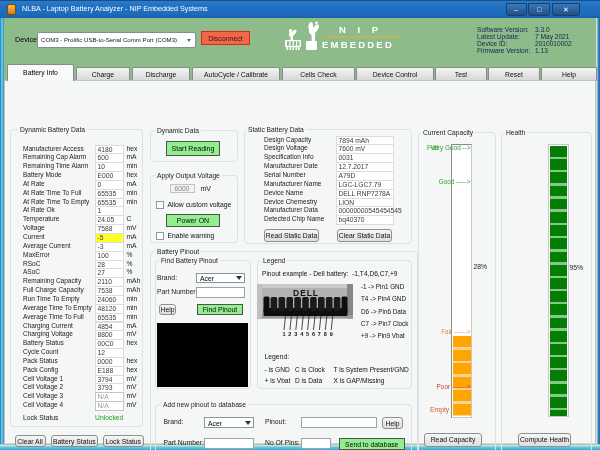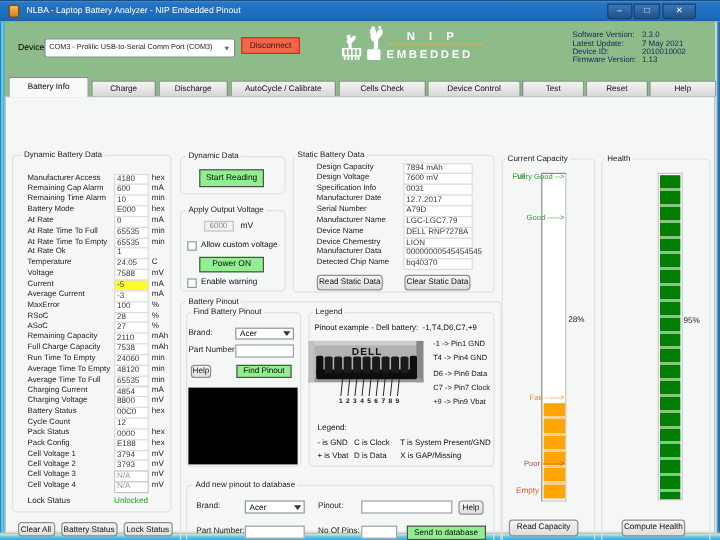--- a/index.html
+++ b/index.html
@@ -9,21 +9,21 @@
 .gl{position:absolute;font-size:6.7px;color:#1b1b1b;background:#f5f6f6;padding:0 2px;white-space:nowrap;line-height:7px;}
 .btn{position:absolute;background:linear-gradient(#f7f7f7,#eaeaea 45%,#dedede);border:1px solid #8f8f8f;border-radius:3px;font-size:6.8px;color:#111;text-align:center;font-family:"Liberation Sans",sans-serif;}
 .gbtn{position:absolute;background:#92ee8e;border:1px solid #4d534d;font-size:7px;color:#0a0a0a;text-align:center;}
 .cb{position:absolute;width:8px;height:8px;background:#fff;border:1px solid #8a9aa5;}
 .dd{position:absolute;background:#fff;border:1px solid #8a959d;}
 .dd .ar{position:absolute;right:2px;top:50%;margin-top:-1.5px;width:0;height:0;border-left:3px solid transparent;border-right:3px solid transparent;border-top:4px solid #333;}
 .unit{position:absolute;font-size:6.7px;color:#222;white-space:nowrap;line-height:8.85px;}
 </style></head><body>
 <div class="abs" style="left:0;top:0;width:600px;height:18px;background:linear-gradient(#2c7bca,#1f70c1 35%,#1e6cbc 75%,#1a60aa);border-top:1px solid #174e86;"></div>
 <div class="abs" style="left:7px;top:4px;width:9px;height:11px;background:linear-gradient(#f8c050,#d97a10);border:1px solid #7a4a08;border-radius:2px;"></div>
-<div class="abs" style="left:22px;top:4px;font-size:7.2px;color:#fff;white-space:nowrap;">NLBA - Laptop Battery Analyzer - NIP Embedded Pinout</div>
+<div class="abs" style="left:22px;top:4px;font-size:7.2px;color:#fff;white-space:nowrap;">NLBA - Laptop Battery Analyzer - NIP Embedded Systems</div>
 <div class="abs" style="left:506px;top:3px;width:20.5px;height:13px;background:linear-gradient(#3a77b8,#235089);border:1px solid #16406e;border-radius:0 0 3px 3px;color:#fff;font-size:7px;text-align:center;line-height:12px;">–</div>
 <div class="abs" style="left:528px;top:3px;width:22px;height:13px;background:linear-gradient(#3a77b8,#235089);border:1px solid #16406e;border-radius:0 0 3px 3px;color:#fff;font-size:7px;text-align:center;line-height:12px;">□</div>
 <div class="abs" style="left:552px;top:3px;width:28px;height:13px;background:linear-gradient(#3a77b8,#235089);border:1px solid #16406e;border-radius:0 0 3px 3px;color:#fff;font-size:7px;text-align:center;line-height:12px;">✕</div>
 <div class="abs" style="left:0;top:18px;width:4px;height:426px;background:linear-gradient(90deg,#2e5f8f 0%,#4fc2ee 30%,#5ecdf4 55%,#3f86a5 100%);"></div>
 <div class="abs" style="left:596px;top:18px;width:4px;height:426px;background:linear-gradient(90deg,#d5e2d2 20%,#3c86c8 55%,#2162a8);"></div>
 <div class="abs" style="left:0;top:444px;width:600px;height:6px;background:linear-gradient(#b4c4b2 8%,#cfe0cc 25%,#54c4ee 60%,#38a8d8);"></div>
 <div class="abs" style="left:4px;top:18px;width:592px;height:62px;background:#8ebb8a;"></div>
 <div class="abs" style="left:15px;top:35px;font-size:7.2px;color:#000;">Device:</div>
 <div class="abs" style="left:37px;top:31.5px;width:159px;height:16px;background:#fff;border:1px solid #7f8f98;border-radius:2px;"></div>
 <div class="abs" style="left:41px;top:36px;font-size:6.1px;color:#222;white-space:nowrap;">COM3 - Prolific USB-to-Serial Comm Port (COM3)</div>

